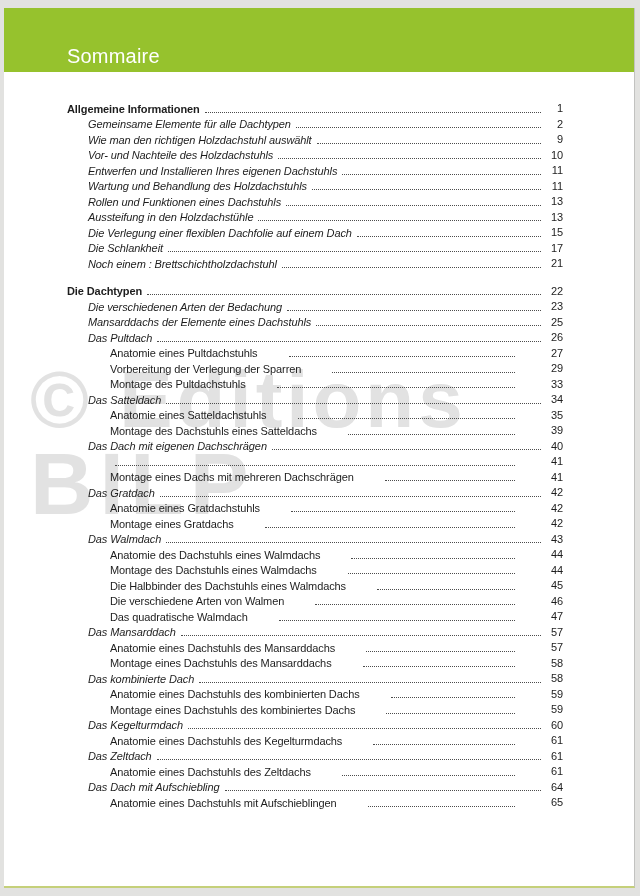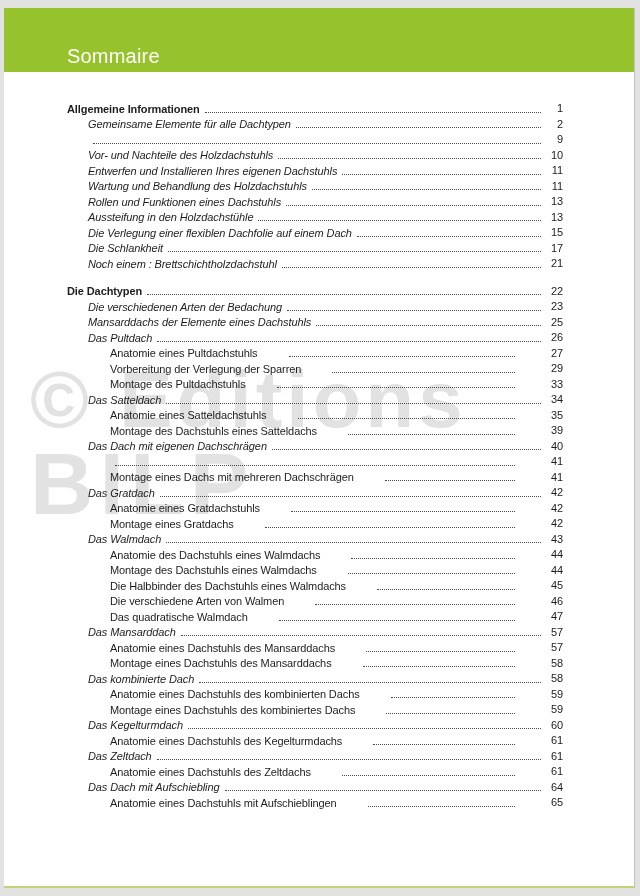--- a/index.html
+++ b/index.html
@@ -98,20 +98,21 @@
       <span class="toc-label">Allgemeine Informationen</span>
       <span class="toc-leader"></span>
       <span class="toc-page">1</span>
     </div>
       <div class="toc-row lvl1">
       <span class="toc-label">Gemeinsame Elemente für alle Dachtypen</span>
       <span class="toc-leader"></span>
       <span class="toc-page">2</span>
     </div>
       <div class="toc-row lvl1">
+      <span class="toc-label">Wie man den richtigen Holzdachstuhl auswählt</span>
       <span class="toc-leader"></span>
       <span class="toc-page">9</span>
     </div>
       <div class="toc-row lvl1">
       <span class="toc-label">Vor- und Nachteile des Holzdachstuhls</span>
       <span class="toc-leader"></span>
       <span class="toc-page">10</span>
     </div>
       <div class="toc-row lvl1">
       <span class="toc-label">Entwerfen und Installieren Ihres eigenen Dachstuhls</span>

